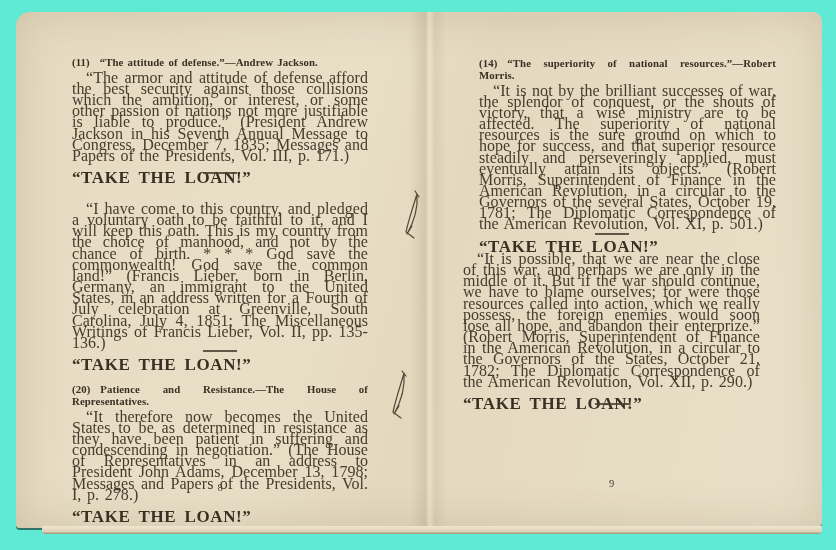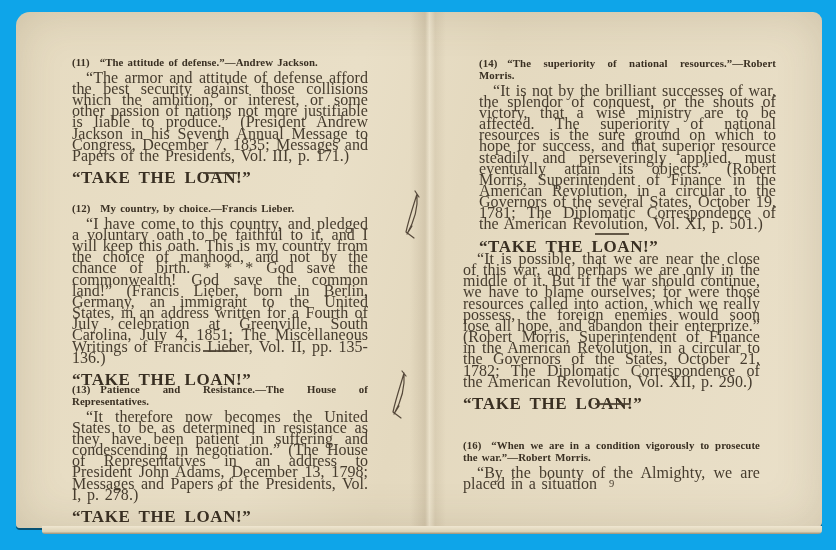--- a/index.html
+++ b/index.html
@@ -1,18 +1,18 @@
 <!DOCTYPE html>
 <html><head>
 <meta charset="utf-8">
 <style>
   html,body { margin:0; padding:0; }
   .stage {
     position:relative; width:836px; height:550px;
-    background:#0ea5e9; overflow:hidden;
+    background:#5eead4; overflow:hidden;
     font-family:"Liberation Serif", serif;
   }
   .spread {
     position:absolute; left:16px; top:12px; width:806px; height:516px;
     background:linear-gradient(105deg,#e6dbc1 0%,#e9dfc7 38%,#e4d9bf 52%,#eae0c9 100%);
     border-radius:14px 9px 6px 4px;
     box-shadow: inset 0 0 46px rgba(95,75,45,.18), 0 2px 0 rgba(0,0,0,.5);
   }
   .bottom-edge {
     position:absolute; left:42px; top:526px; width:780px; height:8px;
@@ -83,32 +83,29 @@
         <h3 class="sec-head">
           <span class="sec-num">(11)</span><span>“The attitude of defense.”—Andrew Jackson.</span>
         </h3>
         <p class="sec-body">“The armor and attitude of defense afford the best security against those collisions which the ambition, or interest, or some other passion of nations not more justifiable is liable to produce.” (President Andrew Jackson in his Seventh Annual Message to Congress, December 7, 1835; Messages and Papers of the Presidents, Vol. III, p. 171.)</p>
         <div class="slogan">“TAKE THE LOAN!”</div>
       </section>
 
       <div class="rule rule-l1"></div>
 
       <section class="pos-s12">
-        <h3 class="sec-head">
-          <span class="sec-num">(12)</span><span>My country, by choice.—Francis Lieber.</span>
-        </h3>
         <p class="sec-body">“I have come to this country, and pledged a voluntary oath to be faithful to it, and I will keep this oath. This is my country from the choice of manhood, and not by the chance of birth. * * * God save the commonwealth! God save the common land!” (Francis Lieber, born in Berlin, Germany, an immigrant to the United States, in an address written for a Fourth of July celebration at Greenville, South Carolina, July 4, 1851; The Miscellaneous Writings of Francis Lieber, Vol. II, pp. 135-136.)</p>
         <div class="slogan">“TAKE THE LOAN!”</div>
       </section>
 
       <div class="rule rule-l2"></div>
 
       <section class="pos-s13">
         <h3 class="sec-head">
-          <span class="sec-num">(13)</span><span>Patience and Resistance.—The House of Representatives.</span>
+          <span class="sec-num">(20)</span><span>Patience and Resistance.—The House of Representatives.</span>
         </h3>
         <p class="sec-body">“It therefore now becomes the United States to be as determined in resistance as they have been patient in suffering and condescending in negotiation.” (The House of Representatives in an address to President John Adams, December 13, 1798; Messages and Papers of the Presidents, Vol. I, p. 278.)</p>
         <div class="slogan">“TAKE THE LOAN!”</div>
       </section>
 
       <div class="pagenum left-pg">8</div>
     </div>
 
     <div class="textcol right">
 
@@ -122,25 +119,19 @@
 
       <div class="rule rule-r1"></div>
 
       <section class="pos-s15">
         <p class="sec-body">“It is possible, that we are near the close of this war, and perhaps we are only in the middle of it. But if the war should continue, we have to blame ourselves; for were those resources called into action, which we really possess, the foreign enemies would soon lose all hope, and abandon their enterprize.” (Robert Morris, Superintendent of Finance in the American Revolution, in a circular to the Governors of the States, October 21, 1782; The Diplomatic Correspondence of the American Revolution, Vol. XII, p. 290.)</p>
         <div class="slogan">“TAKE THE LOAN!”</div>
       </section>
 
       <div class="rule rule-r2"></div>
 
-      <section class="pos-s16">
-        <h3 class="sec-head">
-          <span class="sec-num">(16)</span><span>“When we are in a condition vigorously to prosecute the war.”—Robert Morris.</span>
-        </h3>
-        <p class="sec-body">“By the bounty of the Almighty, we are placed in a situation</p>
-      </section>
 
       <div class="pagenum right-pg">9</div>
     </div>
   </div>
 
   <div class="bottom-edge"></div>
 </div>
 
 </body></html>

